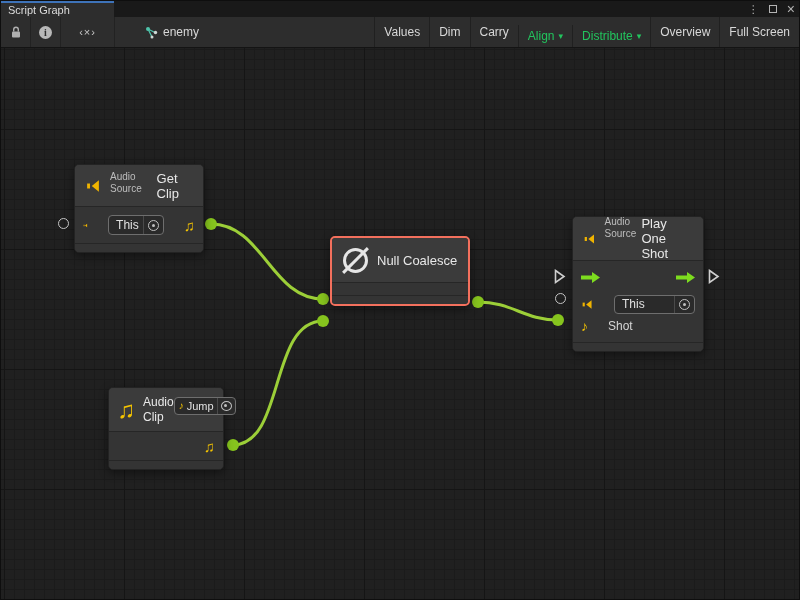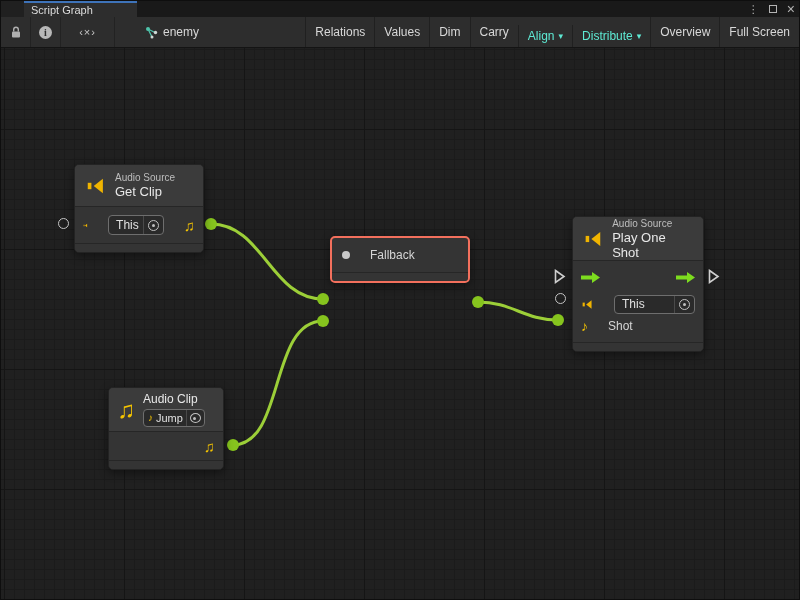--- a/index.html
+++ b/index.html
@@ -3,21 +3,21 @@
 <meta charset="utf-8">
 <style>
   * { margin:0; padding:0; box-sizing:border-box; }
   html,body { width:800px; height:600px; overflow:hidden; background:#202020;
               font-family:"Liberation Sans", sans-serif; }
   .window { width:800px; height:600px; display:flex; flex-direction:column;
             border:1px solid #0e0e0e; }
 
   
   .titlebar { height:16px; background:#191919; display:flex; align-items:stretch;
-              position:relative; flex:0 0 16px;margin-left:23px; }
+              position:relative; flex:0 0 16px; }
   .tab { width:113px; background:#2d2d2d; border-top:2px solid #3e73b9;
          color:#dcdcdc; font-size:11px; display:flex; align-items:center;
          padding-left:7px; }
   .win-controls { position:absolute; right:4px; top:0; height:16px;
                   display:flex; align-items:center; gap:10px; color:#b4b4b4; }
   .win-btn { font-size:11px; line-height:1; cursor:default; display:flex; align-items:center; }
   .maxbox { width:8px; height:8px; border:1px solid #b4b4b4; display:inline-block; }
 
   
   .toolbar { height:31px; flex:0 0 31px; background:#2d2d2d;
@@ -29,21 +29,21 @@
   .tb-wide { width:54px; }
   .code-glyph { color:#c8c8c8; font-size:11px; letter-spacing:1px; }
   .breadcrumb { display:flex; align-items:center; gap:5px; margin-left:30px; }
   .zoom-ctrl { display:flex; align-items:center; gap:8px; margin-left:28px; }
   .zoom-track { width:88px; height:3px; background:#8a8a8a; border-radius:2px; position:relative; }
   .zoom-handle { position:absolute; right:-4px; top:-4px; width:11px; height:11px;
                  border-radius:50%; background:#a8a8a8; }
   .tb-spacer { flex:1; }
   .tb-text-btn { display:flex; align-items:center; gap:4px; padding:0 9px;
                  border-left:1px solid #202020; white-space:nowrap; }
-  .tb-text-btn.disabled { color:#5eead4;margin-top:8px; }
+  .tb-text-btn.disabled { color:#22c55e;margin-top:8px; }
   .dd-arrow { font-size:9px; }
 
   
   .canvas { position:relative; flex:1; overflow:hidden;
     background-color:#202020;
     background-image:
       linear-gradient(#151515 1px, transparent 1px),
       linear-gradient(90deg, #151515 1px, transparent 1px),
       linear-gradient(#1b1b1b 1px, transparent 1px),
       linear-gradient(90deg, #1b1b1b 1px, transparent 1px);
@@ -52,21 +52,21 @@
   svg.wires { position:absolute; left:0; top:0; z-index:1; }
 
   
   .node { position:absolute; z-index:2; background:#343434;
           border:1px solid #232323; border-radius:5px;
           box-shadow:0 3px 10px rgba(0,0,0,.45); }
   .node.selected { border:2px solid #f3705d; }
   .node-header { background:#3b3b3b; border-bottom:1px solid #262626;
                  border-radius:4px 4px 0 0; display:flex; align-items:center;
                  gap:8px; padding:0 10px; }
-  .hdr-text { display:flex; flex-direction:column; justify-content:center; }
+  .hdr-text { display:flex; flex-direction:row; justify-content:center; }
   .hdr-cat { font-size:10px; color:#bdbdbd; line-height:12px; }
   .hdr-title { font-size:13px; color:#e8e8e8; line-height:15px; }
   .node-row { display:flex; align-items:center; gap:20px; padding:0 8px;
               color:#d6d6d6; font-size:12px; }
   .node-footer { border-top:1px solid #262626; height:9px;
                  border-radius:0 0 4px 4px; background:#343434; }
   .spacer { flex:1; }
 
   
   .spk { display:flex; }
@@ -138,23 +138,20 @@
         <circle cx="10.5" cy="6.5" r="1.7" fill="#cfd8d6"></circle>
         <circle cx="7" cy="11" r="1.5" fill="#cfd8d6"></circle>
       </svg>
       <span>enemy</span>
     </div>
 
 
     <div class="tb-spacer"></div>
 
     <div class="tb-text-btn">
-      <span>Relations</span>
-    </div>
-    <div class="tb-text-btn">
       <span>Values</span>
     </div>
     <div class="tb-text-btn">
       <span>Dim</span>
     </div>
     <div class="tb-text-btn">
       <span>Carry</span>
     </div>
     <div class="tb-text-btn disabled">
       <span>Align</span>
@@ -210,25 +207,28 @@
                 <i></i>
               </span>
           </span>
         </span>
         <span class="note" style="font-size:15px">♫</span>
       </div>
       <div class="node-footer"></div>
     </div>
 
     <div class="node selected" style="left:329px; top:188px; width:140px;">
+      <div class="node-header" style="height:45px">
+        <span class="null-icon">
+          <span class="circ"></span>
+            <span class="slash"></span>
+        </span>
+        <span class="hdr-title">Null Coalesce</span>
+      </div>
       <div style="padding-top:6px">
-        <div class="node-row" style="height:22px; padding:0 10px">
-          <span class="gray-dot"></span>
-          <span>Fallback</span>
-        </div>
       </div>
       <div class="node-footer" style="margin-top:6px"></div>
     </div>
 
     <div class="node" style="left:571px; top:168px; width:132px;">
       <div class="node-header" style="height:44px">
         <svg class="spk" width="22" height="22" viewBox="0 0 24 24">
           <path d="M3 8.5 h4 v7 H3 z" fill="#f0b400"></path>
             <path d="M9.5 12 L19.5 4 v16 z" fill="#f0b400"></path>
         </svg>

